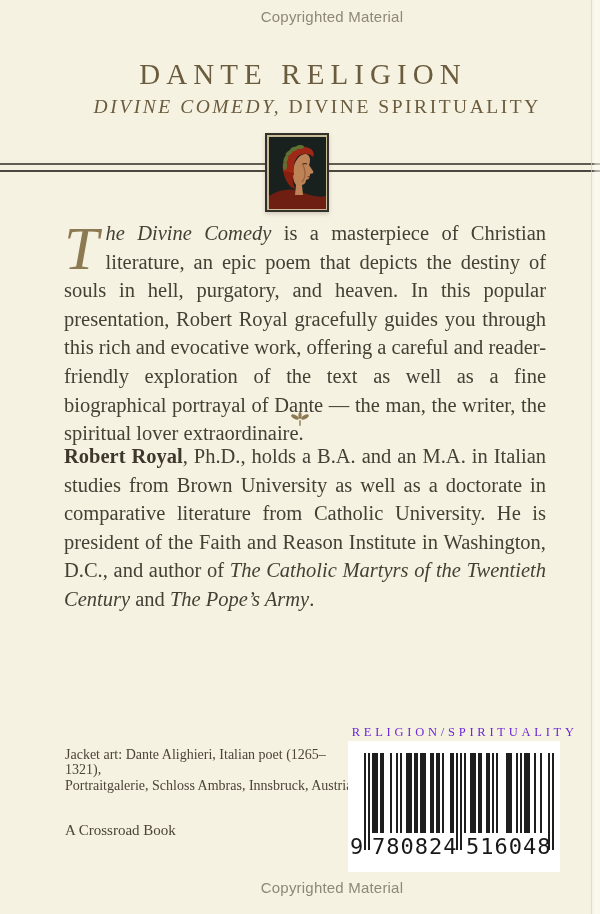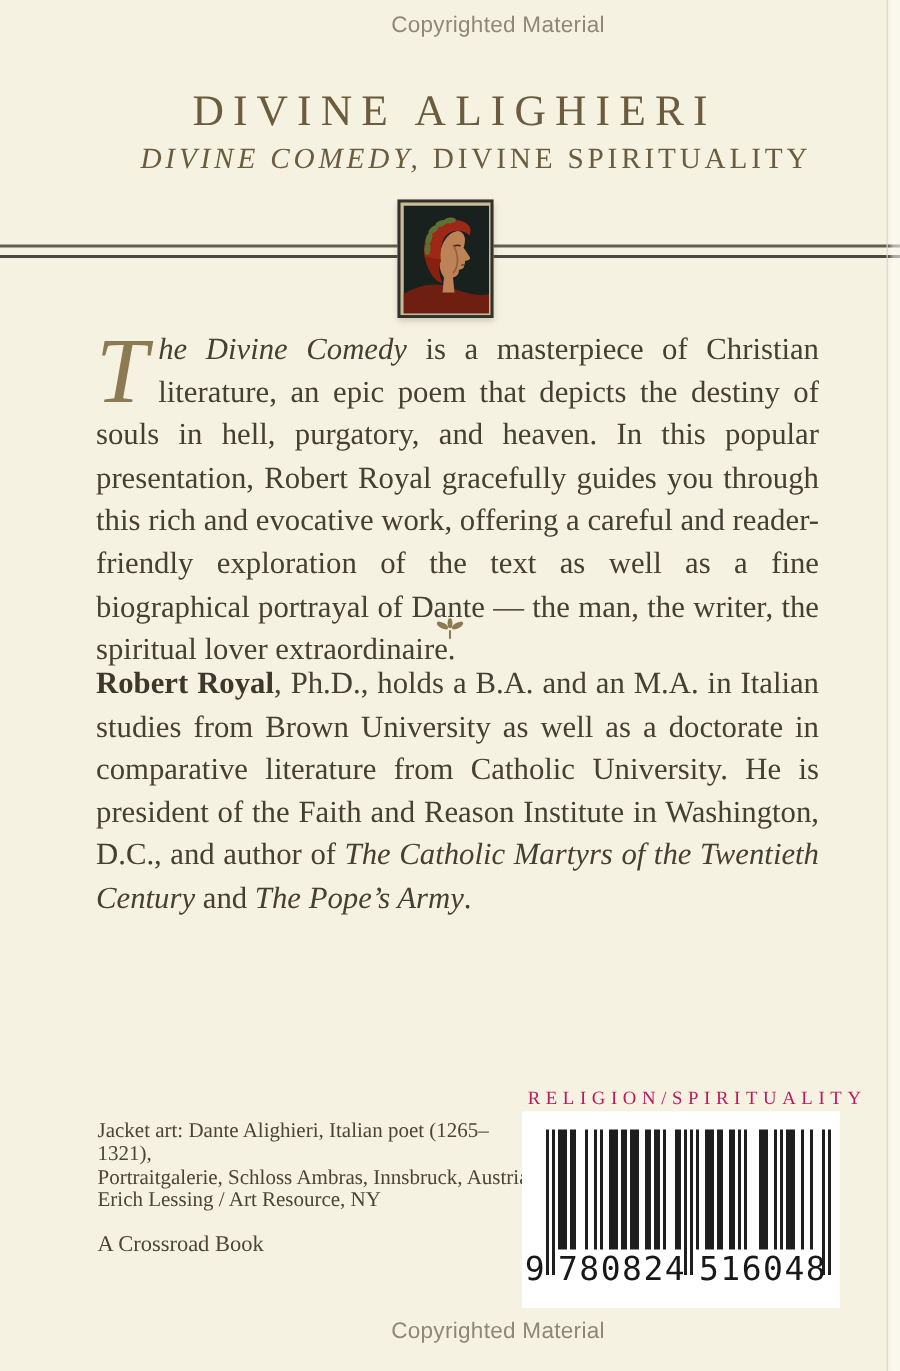--- a/index.html
+++ b/index.html
@@ -47,21 +47,21 @@
   .dropcap{
     float:left;font-style:italic;font-size:62px;line-height:48px;
     color:#8c7a52;padding:5px 7px 0 0;
   }
   .para2 b{font-weight:700;color:#3e382c;}
   .fleuron{position:absolute;left:0;top:411px;width:100%;text-align:center;}
   .fleuron svg{display:inline-block;}
   
   .category{
     position:absolute;left:348px;top:725px;width:210px;text-align:center;
-    font-size:12.5px;color:#be185d;letter-spacing:.3em;padding-left:.3em;box-sizing:border-box;
+    font-size:12.5px;color:#6d28d9;letter-spacing:.3em;padding-left:.3em;box-sizing:border-box;
   }
   
   .credits{
     position:absolute;left:65px;top:747px;width:290px;
     font-size:14px;line-height:15.4px;color:#4b4437;
   }
   .publisher{
     position:absolute;left:65px;top:821px;width:290px;
     font-size:15px;line-height:18.5px;color:#4b4437;
   }
@@ -88,21 +88,21 @@
     border-left:1px solid rgba(175,167,145,.35);
   }
 </style>
 </head>
 <body>
 
 <div class="cover">
 
   <div class="copy-band top">Copyrighted Material</div>
 
-  <div class="author">DIVINE ALIGHIERI</div>
+  <div class="author">DANTE RELIGION</div>
 
   <div class="subtitle"><span class="it">DIVINE COMEDY,</span><span> DIVINE SPIRITUALITY</span></div>
 
   <div class="rule rule1"></div>
   <div class="rule rule2"></div>
 
   <div class="portrait">
     <svg viewBox="0 0 57 72" aria-hidden="true">
       <rect width="57" height="72" fill="#19211f"></rect>
       <path d="M0,72 L0,59 Q13,51 26,53 L38,57 Q50,61 57,59 L57,72 Z" fill="#6e1f12"></path>
@@ -135,21 +135,20 @@
     </svg>
   </div>
 
   <div class="para para2"><b>Robert Royal</b><span>, Ph.D., holds a B.A. and an M.A. in Italian studies from Brown University as well as a doctorate in comparative literature from Catholic University. He is president of the Faith and Reason Institute in Washington, D.C., and author of </span><span class="it">The Catholic Martyrs of the Twentieth Century</span><span> and </span><span class="it">The Pope’s Army</span><span>.</span></div>
 
   <div class="category">RELIGION/SPIRITUALITY</div>
 
   <div class="credits">
     <div>Jacket art:  Dante Alighieri, Italian poet (1265–1321),</div>
     <div>Portraitgalerie, Schloss Ambras, Innsbruck, Austria</div>
-    <div>Erich Lessing / Art Resource, NY</div>
   </div>
 
   <div class="publisher">
     <div>A Crossroad Book</div>
   </div>
 
   <div class="barcode-box">
     <div class="bars" id="bars">
         <div class="m b g"></div>
         <div class="m g"></div>

